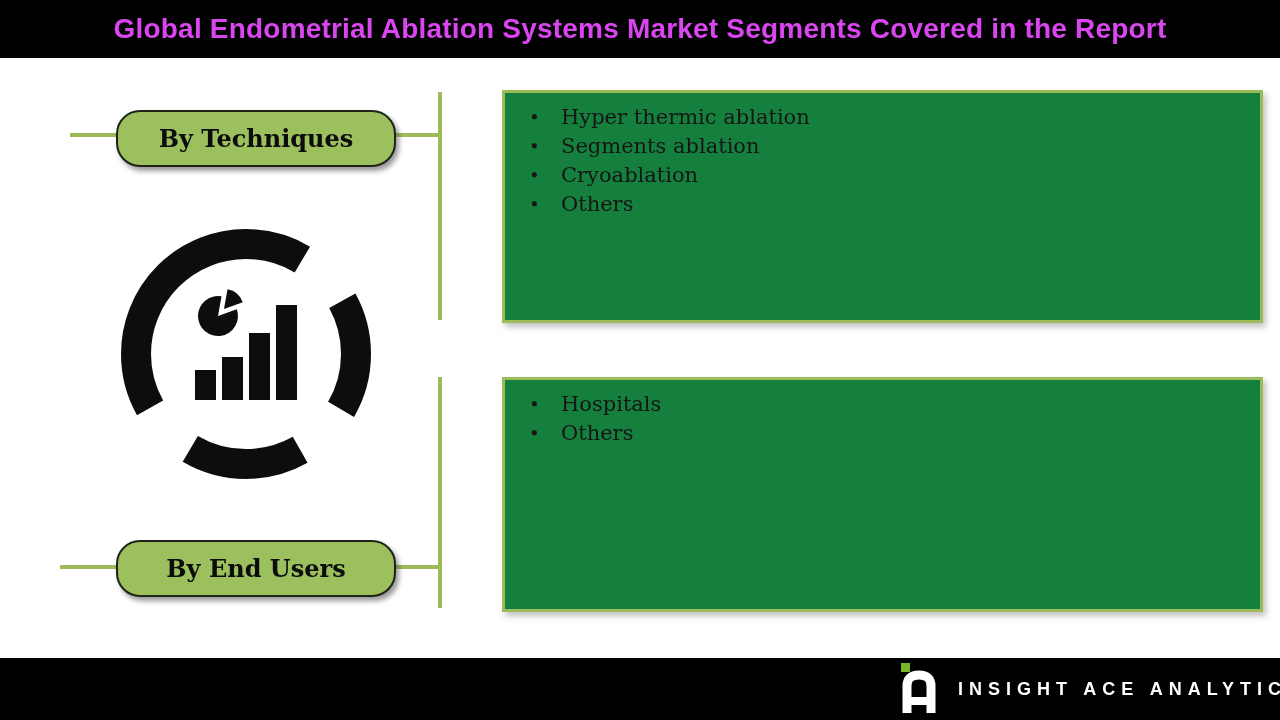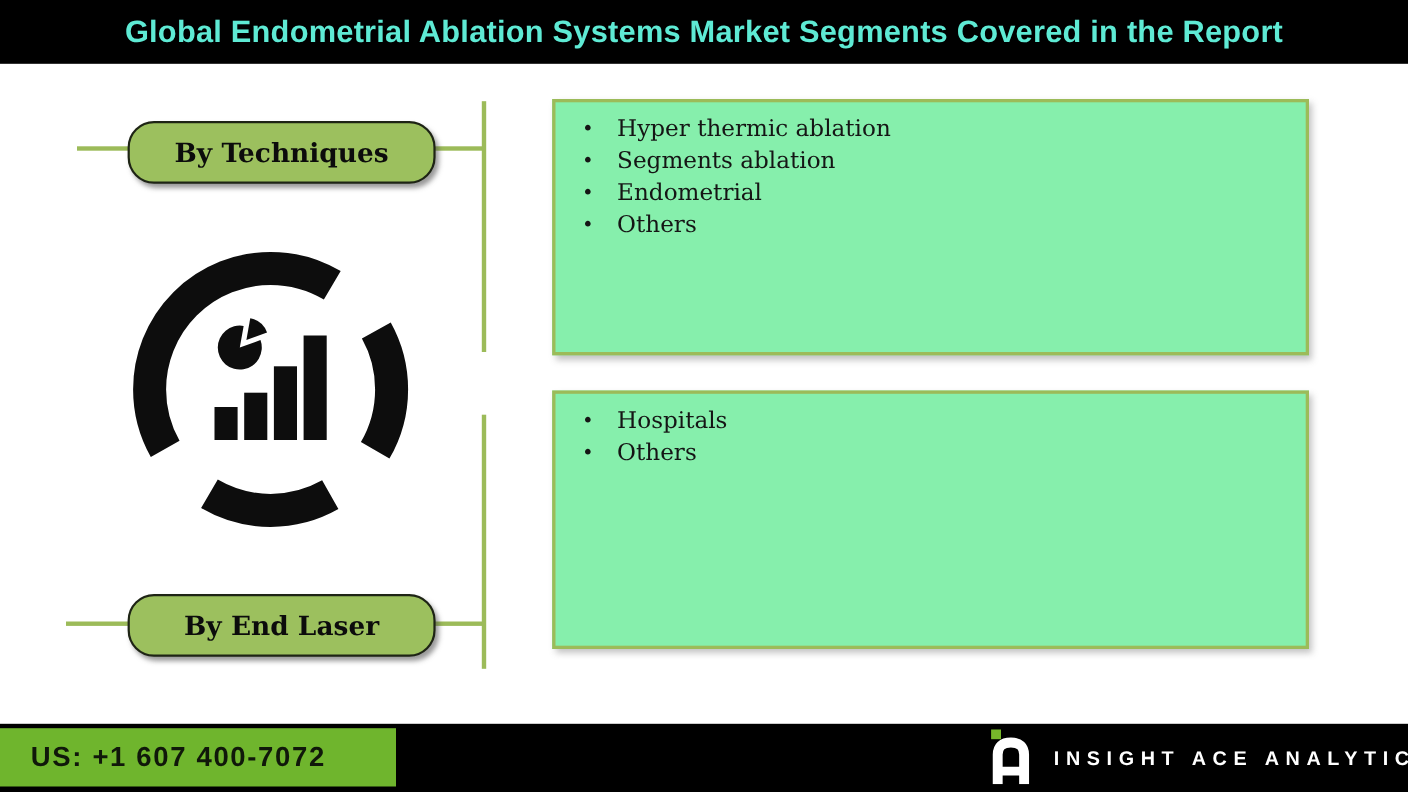--- a/index.html
+++ b/index.html
@@ -6,45 +6,45 @@
   .stage{
     position:relative;width:1280px;height:720px;background:#ffffff;
     overflow:hidden;font-family:"Liberation Sans",sans-serif;
   }
   
   .header-bar{
     position:absolute;left:0;top:0;width:1280px;height:58px;background:#000;
     display:flex;align-items:center;justify-content:center;
   }
   .header-title{
-    color:#5eead4;font-size:28px;font-weight:bold;letter-spacing:.2px;
+    color:#d946ef;font-size:28px;font-weight:bold;letter-spacing:.2px;
     font-family:"Liberation Sans",sans-serif;white-space:nowrap;
   }
   
   .conn{position:absolute;background:#9CBB59;}
   .conn.h{height:4px;}
   .conn.v{width:4px;}
   
   .seg-btn{
     position:absolute;width:276px;height:53px;left:116px;
     background:#9CC05E;border:2px solid #1e2415;border-radius:24px;
     box-shadow:3px 4px 5px rgba(70,70,70,.55);
     display:flex;align-items:center;justify-content:center;
     font-family:"DejaVu Serif",serif;font-weight:bold;font-size:24px;color:#0c0c0c;
   }
   .seg-btn.top{top:110px;}
   .seg-btn.bottom{top:540px;}
   
   .item-box{
-    position:absolute;left:502px;width:688px;background:#86efac;
+    position:absolute;left:502px;width:761px;background:#15803d;
     border:3px solid #9CBB59;box-shadow:3px 4px 6px rgba(120,120,120,.45);
     box-sizing:border-box;
   }
   .item-box.box1{top:90px;height:233px;}
-  .item-box.box2{top:355px;height:235px;}
+  .item-box.box2{top:377px;height:235px;}
   .item-box ul{
     list-style:none;margin:10px 0 0 0;padding:0 0 0 18px;
   }
   .item-box li{
     position:relative;padding-left:38px;line-height:29px;
     font-family:"DejaVu Serif",serif;font-size:21px;color:#151515;
   }
   .item-box li::before{
     content:"•";position:absolute;left:6px;top:0;font-size:18px;color:#151515;
   }
@@ -80,57 +80,54 @@
   <div class="conn h" style="left:391px;top:133px;width:49px;"></div>
   <div class="conn v" style="left:438px;top:92px;height:228px;"></div>
   <div class="conn h" style="left:60px;top:565px;width:57px;"></div>
   <div class="conn h" style="left:391px;top:565px;width:49px;"></div>
   <div class="conn v" style="left:438px;top:377px;height:231px;"></div>
 
   <div class="seg-btn top">
     <span>By Techniques</span>
   </div>
   <div class="seg-btn bottom">
-    <span>By End Laser</span>
+    <span>By End Users</span>
   </div>
 
   <svg class="center-icon" viewBox="0 0 252 252" aria-hidden="true">
 
     <circle cx="126" cy="126" r="110" fill="none" stroke="#0d0d0d" stroke-width="30" stroke-dasharray="58 58 115 58 288 58"></circle>
 
     <path d="M 98 88 L 116.8 81.2 A 20 20 0 1 1 101.5 68.3 Z" fill="#0d0d0d"></path>
 
     <path d="M 104 81 L 107.5 61.3 A 20 20 0 0 1 122.8 74.2 Z" fill="#0d0d0d"></path>
 
     <rect x="75" y="142" width="21" height="30" fill="#0d0d0d"></rect>
     <rect x="102" y="129" width="21" height="43" fill="#0d0d0d"></rect>
     <rect x="129" y="105" width="21" height="67" fill="#0d0d0d"></rect>
     <rect x="156" y="77" width="21" height="95" fill="#0d0d0d"></rect>
   </svg>
 
   <div class="item-box box1">
     <ul>
         <li>Hyper thermic ablation</li>
         <li>Segments ablation</li>
-        <li>Endometrial</li>
+        <li>Cryoablation</li>
         <li>Others</li>
       </ul>
   </div>
 
   <div class="item-box box2">
     <ul>
         <li>Hospitals</li>
         <li>Others</li>
       </ul>
   </div>
 
   <div class="footer-bar"></div>
-  <div class="footer-green">
-    <span class="footer-phone">US: +1 607 400-7072</span>
-  </div>
   <svg class="footer-logo" viewBox="0 0 42 50" aria-hidden="true">
     <rect x="3" y="0" width="9" height="9" fill="#76B82A"></rect>
     <path d="M 9 50 V 23 Q 9 12 21 12 Q 33 12 33 23 V 50" fill="none" stroke="#ffffff" stroke-width="9"></path>
     <line x1="9" y1="38" x2="33" y2="38" stroke="#ffffff" stroke-width="8"></line>
   </svg>
   <div class="footer-brand">INSIGHT ACE ANALYTIC</div>
 
 </div>
 
 </body></html>

